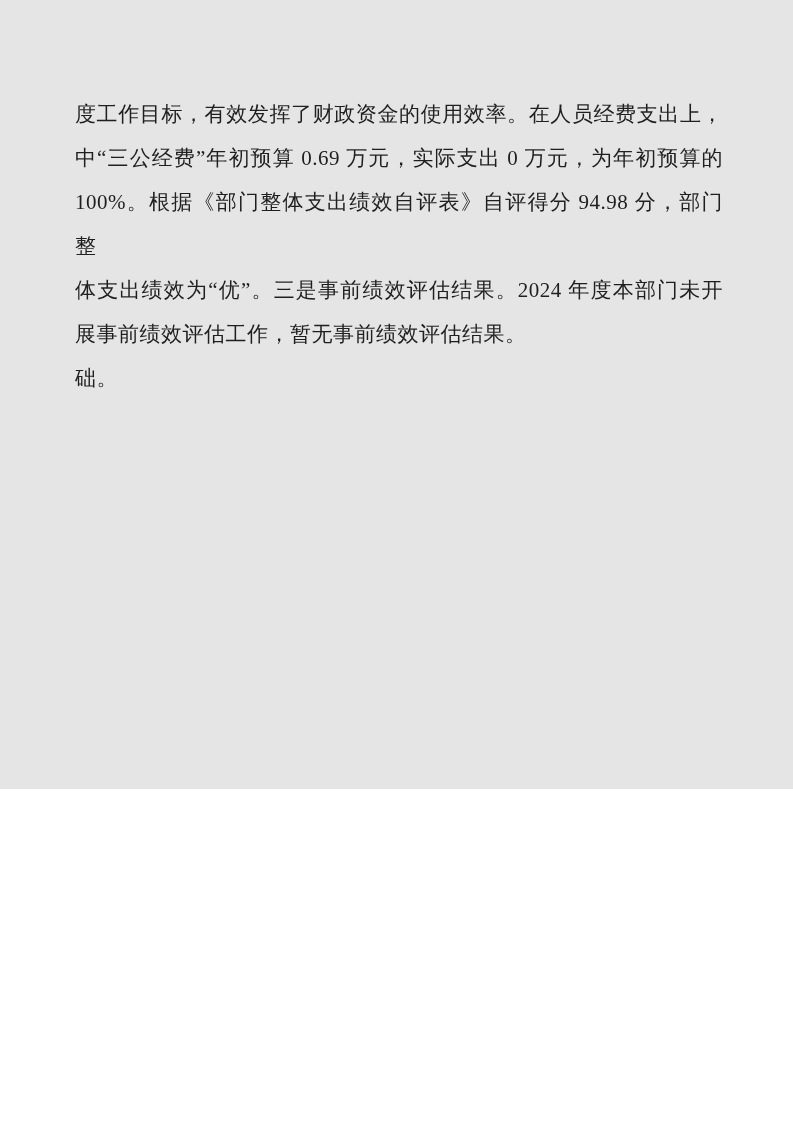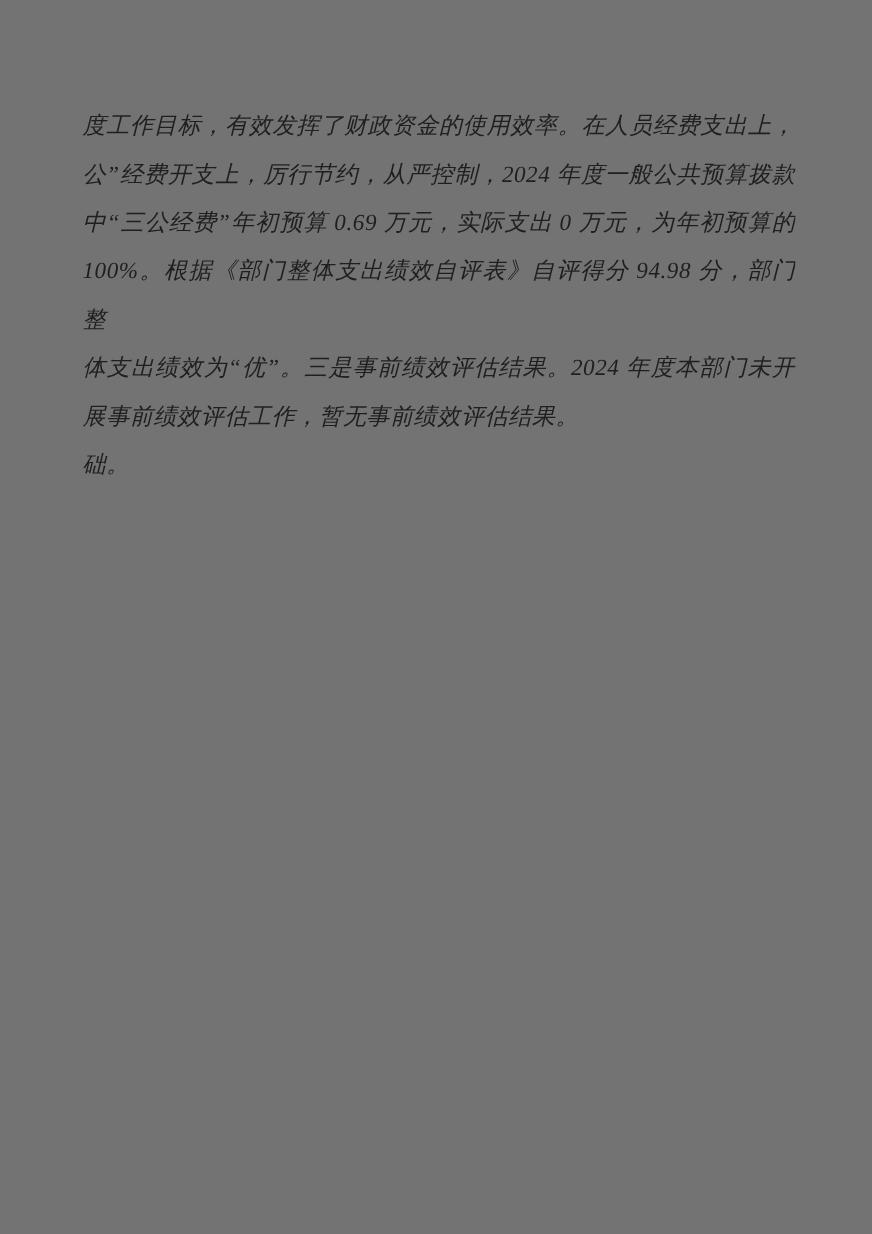--- a/index.html
+++ b/index.html
@@ -5,24 +5,23 @@
   * { margin: 0; padding: 0; box-sizing: border-box; }
   html, body {
     width: 793px;
     height: 1122px;
     background: #ffffff;
     font-family: "Liberation Serif", "DejaVu Serif", serif;
   }
   .page {
     position: relative;
     width: 793px;
-    height: 1122px;
-    background: #737373;
+    height: 789px;
+    background: #e5e5e5;
     overflow: hidden;
-    font-style: italic;
   }
   .body-text {
     position: absolute;
     left: 75px;
     top: 92px;
     width: 648px;
     font-size: 21px;
     line-height: 44px;
     color: #1f1f1f;
     letter-spacing: 0.5px;
@@ -56,21 +55,20 @@
 </style>
 </head>
 <body>
 
 <div class="page">
 
   <div class="body-text">
 
     <div>
       <div class="ln">度工作目标，有效发挥了财政资金的使用效率。在人员经费支出上，</div>
-      <div class="ln">公”经费开支上，厉行节约，从严控制，2024 年度一般公共预算拨款</div>
       <div class="ln">中“三公经费”年初预算 0.69 万元，实际支出 0 万元，为年初预算的</div>
       <div class="ln">100%。根据《部门整体支出绩效自评表》自评得分 94.98 分，部门整</div>
       <div class="ln">体支出绩效为“优”。三是事前绩效评估结果。2024 年度本部门未开</div>
       <div class="ln ln-last">展事前绩效评估工作，暂无事前绩效评估结果。</div>
     </div>
 
     <div>
       <div class="ln ln-last">础。</div>
     </div>
 

